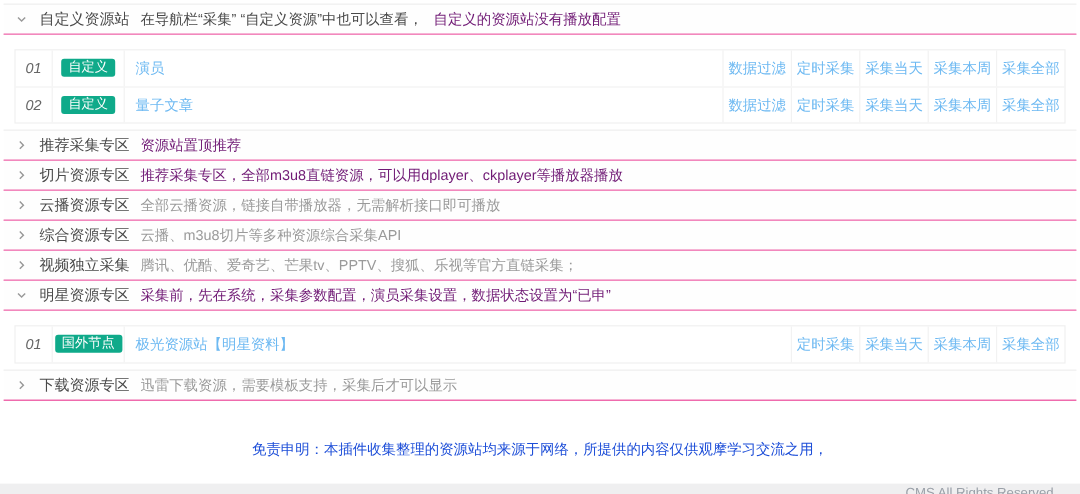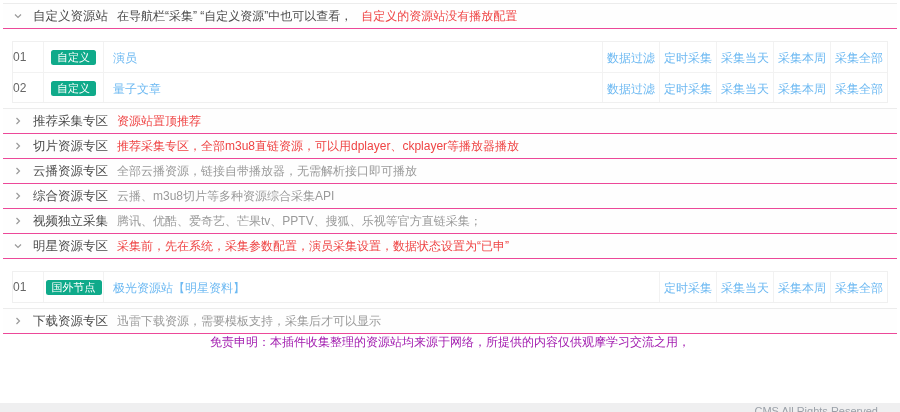--- a/index.html
+++ b/index.html
@@ -8,38 +8,38 @@
   body { position:relative; }
 
   .collapse { margin:3px 3px 0; border-top:1px solid #ececec; }
   .c-header { height:25px; display:flex; align-items:center;
     padding:0 12px 0 10px; background:#fefefe; border-bottom:1px solid #ec4899;
     cursor:pointer; }
   .arrow { width:14px; display:inline-flex; align-items:center; margin-right:6px; }
   .c-title { font-size:12.5px; color:#4a4a4a; white-space:nowrap; }
   .c-desc { font-size:12px; margin-left:9px; white-space:nowrap; }
   .tone-dark { color:#4a4a4a;text-align:center; }
-  .tone-red  { color:#ef4444; }
+  .tone-red  { color:#701a75; }
   .tone-gray { color:#9a9a9a; }
 
   .c-content { border-bottom:1px solid #ececec; padding:12px 9px 5px; background:#fff; }
   .s-table { border:1px solid #f0f0f0; }
   .t-row { display:flex; height:30px; line-height:30px; }
   .t-row + .t-row { border-top:1px solid #f2f2f2; }
-  .cell-num { width:31px; font-size:12px; color:#666;
-    border-right:1px solid #f2f2f2; }
+  .cell-num { width:31px; text-align:center; font-size:12px; color:#666;
+    border-right:1px solid #f2f2f2;font-style:italic; }
   .cell-badge { width:60px; text-align:center; border-right:1px solid #f2f2f2; }
   .badge { display:inline-block; background:#0faa8a; color:#fff; font-size:11px;
     line-height:15px; padding:0 6px; border-radius:2.5px; vertical-align:middle; }
   .cell-name { flex:1; padding-left:9px; overflow:hidden; }
   .name-link, .cell-link a { color:#6db9f2; font-size:12px; text-decoration:none;
     cursor:pointer; }
   .cell-link { width:57px; text-align:center; border-left:1px solid #f2f2f2; }
 
-  .disclaimer { text-align:center; font-size:12px; color:#a21caf; }
+  .disclaimer { margin-top:32px; text-align:center; font-size:12px; color:#1d4ed8; }
 
   .bottom-bar { position:absolute; left:0; bottom:0; width:900px; height:9px;
     background:#efeff0; overflow:hidden; }
   .copyright { display:block; text-align:right; padding-right:22px; font-size:11px;
     color:#9aa0a8; transform:translateY(2px); }
 </style>
 </head>
 <body>
 
 <div class="collapse" id="collapse">

